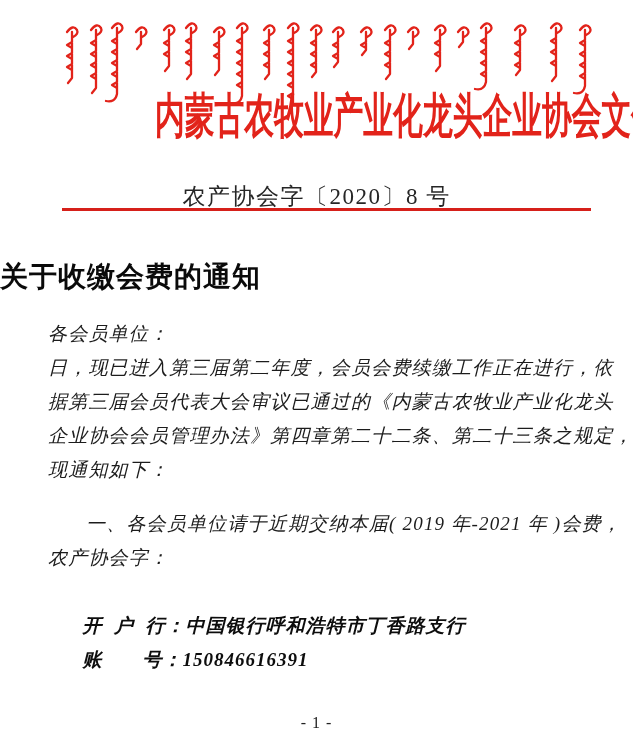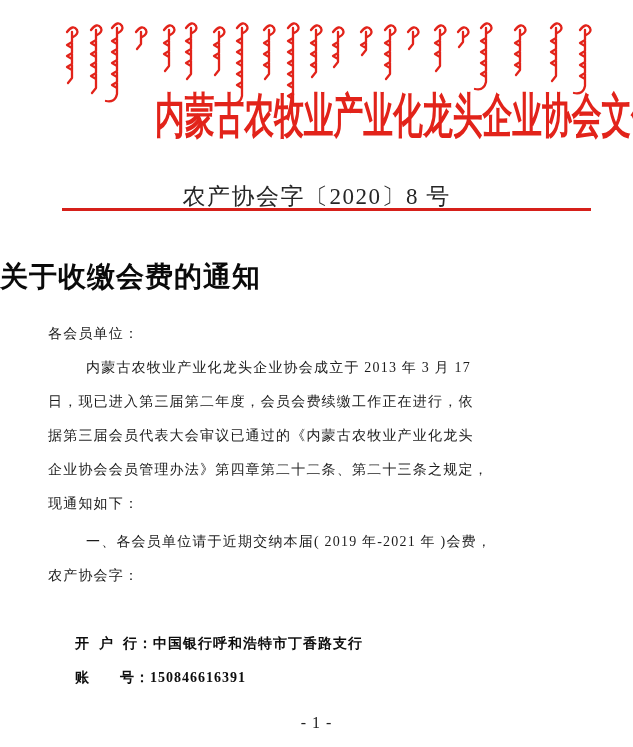--- a/index.html
+++ b/index.html
@@ -33,25 +33,26 @@
   
   .notice-title{
     position:absolute;top:258px;left:0;width:633px;margin:0;
     text-align:left;font-size:28px;font-weight:bold;color:#0a0a0a;
     letter-spacing:1px;white-space:pre;
   }
   
   .body{position:absolute;top:317px;left:48px;width:560px;}
   .bodyline{
     height:34px;line-height:34px;
-    font-size:14px;letter-spacing:1.2px;color:#1c1c1c;
+    font-size:19px;letter-spacing:1.2px;color:#1c1c1c;
     white-space:pre;
+    font-style:italic;
   }
   .indent{text-indent:38px;}
-  .gap4{margin-top:4px;}
+  .gap4{margin-top:20px;}
   .gap6{margin-top:6px;}
   .bold-line{font-weight:700;color:#0d0d0d;letter-spacing:1px;}
   
   .page-number{
     position:absolute;top:714px;left:0;width:633px;
     text-align:center;font-size:16px;color:#222;white-space:pre;letter-spacing:1px;
   }
 </style>
 </head>
 <body>
@@ -88,21 +89,20 @@
 
   <div class="doc-number">农产协会字〔2020〕8 号</div>
 
   <div class="red-line"></div>
 
   <h1 class="notice-title">关于收缴会费的通知</h1>
 
   <div class="body">
     <div class="bodyline">各会员单位：</div>
 
-    <div class="bodyline indent">内蒙古农牧业产业化龙头企业协会成立于 2013 年 3 月 17</div>
     <div class="bodyline">日，现已进入第三届第二年度，会员会费续缴工作正在进行，依</div>
     <div class="bodyline">据第三届会员代表大会审议已通过的《内蒙古农牧业产业化龙头</div>
     <div class="bodyline">企业协会会员管理办法》第四章第二十二条、第二十三条之规定，</div>
     <div class="bodyline">现通知如下：</div>
 
     <div class="bodyline indent gap4">一、各会员单位请于近期交纳本届( 2019 年-2021 年 )会费，</div>
     <div class="bodyline">农产协会字：</div>
 
     <div class="bodyline bold-line indent">
       <span>开  户  行：</span><span>中国银行呼和浩特市丁香路支行</span>

